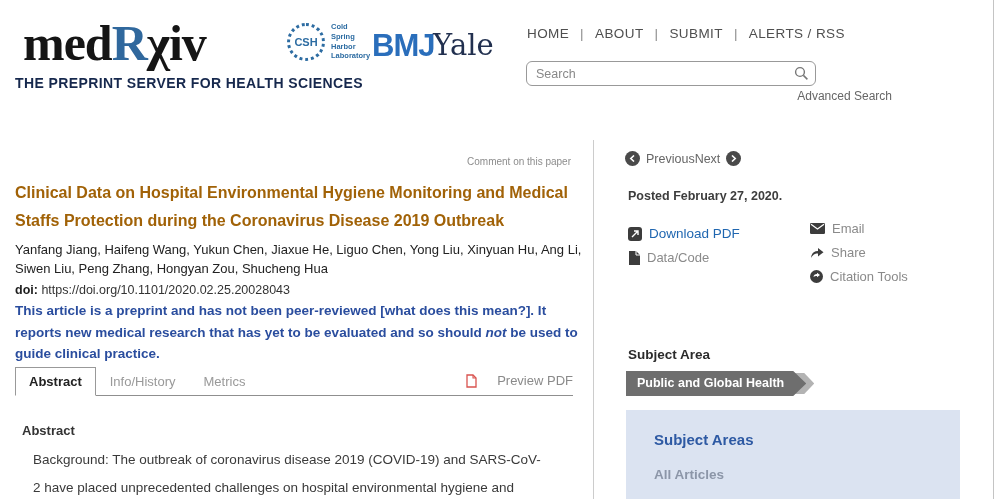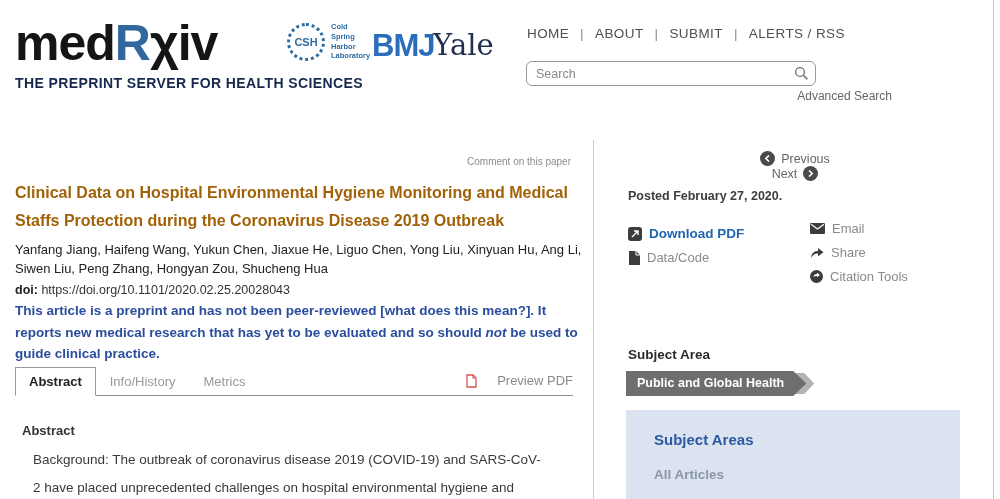--- a/index.html
+++ b/index.html
@@ -2,21 +2,21 @@
 <html><head>
 <meta charset="utf-8">
 <style>
   * { margin:0; padding:0; box-sizing:border-box; }
   html,body { background:#fff; }
   body { font-family:"Liberation Sans", sans-serif; }
   #page { position:relative; width:1000px; height:499px; background:#fff; overflow:hidden; }
 
   
   .logo-block { position:absolute; left:15px; top:16px; }
-  .logo-word { font-family:Liberation Sans, sans-serif; font-weight:700; font-size:50px; line-height:1.1; color:#151515; letter-spacing:-1px; }
+  .logo-word { font-family:Liberation Serif, serif; font-weight:700; font-size:50px; line-height:1.1; color:#151515; letter-spacing:-1px;margin-left:8px; }
   .logo-word .r-blue { color:#30689d; }
   .logo-tagline { margin-top:4px; font-size:14px; font-weight:700; color:#16284d; letter-spacing:0.4px; }
 
   .csh-block { position:absolute; left:287px; top:22px; display:flex; align-items:center; }
   .csh-circle { width:38px; height:38px; border:3px dotted #2d6ca2; border-radius:50%; display:flex; align-items:center; justify-content:center; font-size:11px; font-weight:700; color:#2d6ca2; }
   .csh-name { margin-left:6px; font-size:7.5px; font-weight:700; color:#2d6ca2; line-height:1.3; }
   .bmj-logo { position:absolute; left:372px; top:28px; font-size:31px; font-weight:800; color:#2a6ebb; letter-spacing:-1px; }
   .yale-logo { position:absolute; left:433px; top:28px; font-family:"DejaVu Serif", serif; font-size:29px; font-weight:500; color:#22304f; }
 
   .top-nav { position:absolute; left:527px; top:26px; display:flex; align-items:center; font-size:13.5px; color:#4f4f4f; letter-spacing:0.4px; }
@@ -44,29 +44,29 @@
 
   .tab-row { position:absolute; left:15px; top:367px; width:558px; height:29px; display:flex; align-items:flex-end; border-bottom:1px solid #8f8f8f; }
   .tab { font-size:13px; color:#999; padding:6px 14px; cursor:pointer; }
   .tab.active { border:1px solid #999; border-bottom:1px solid #fff; margin-bottom:-1px; background:#fff; color:#222; font-weight:700; padding:6px 13px; }
   .preview-pdf { margin-left:auto; display:flex; align-items:center; gap:20px; font-size:13px; color:#8a8a8a; padding-bottom:7px; cursor:pointer; }
 
   .abstract-heading { position:absolute; left:22px; top:423px; font-size:13px; font-weight:700; color:#333; }
   .abstract-text { position:absolute; left:33px; top:446px; width:508px; font-size:13.5px; color:#3a3a3a; line-height:2.05; }
 
   
-  .pager { position:absolute; left:625px; top:151px; width:340px; display:flex; justify-content:space-between; align-items:center; font-size:12.5px; color:#666;flex-direction:column; }
+  .pager { position:absolute; left:625px; top:151px; width:340px; display:flex; align-items:center; font-size:12.5px; color:#666; }
   .pager a { display:flex; align-items:center; gap:6px; cursor:pointer; color:#666; text-decoration:none; }
   .circle-icon { width:15px; height:15px; border-radius:50%; background:#4a4a4a; color:#fff; display:inline-flex; align-items:center; justify-content:center; font-size:9px; font-weight:700; line-height:1; }
   .posted-date { position:absolute; left:628px; top:189px; font-size:12.5px; font-weight:600; color:#3d3d3d; }
 
   .actions-left { position:absolute; left:628px; top:226px; }
   .actions-right { position:absolute; left:810px; top:221px; }
   .action-row { display:flex; align-items:center; gap:7px; margin-bottom:9px; font-size:13px; color:#8a8a8a; cursor:pointer; }
-  .action-row.primary { font-size:13.5px; font-weight:700; color:#1f66b0; }
+  .action-row.primary { font-size:13.5px; font-weight:400; color:#1f66b0; }
   .sq-icon { width:14px; height:14px; background:#3c3c3c; border-radius:3px; color:#fff; display:inline-flex; align-items:center; justify-content:center; font-size:9px; }
 
   .subject-area-heading { position:absolute; left:628px; top:347px; font-size:13.5px; font-weight:700; color:#2b2b2b; }
   .subject-tag { position:absolute; left:626px; top:371px; height:25px; }
   .subject-tag .tag-body { position:relative; z-index:2; height:25px; line-height:25px; padding:0 22px 0 11px; background:#6e6e6e; color:#fff; font-weight:700; font-size:12.5px; clip-path:polygon(0 0, calc(100% - 13px) 0, 100% 50%, calc(100% - 13px) 100%, 0 100%); cursor:pointer; }
   .subject-tag .tag-chevron { position:absolute; right:-8px; top:2px; z-index:1; width:20px; height:21px; background:#b3b3b3; clip-path:polygon(0 0, calc(100% - 10px) 0, 100% 50%, calc(100% - 10px) 100%, 0 100%); }
 
   .subject-panel { position:absolute; left:626px; top:410px; width:334px; height:120px; background:#dbe3f1; }
   .subject-panel .panel-heading { margin:21px 0 0 28px; font-size:15px; font-weight:700; color:#2d59a3; cursor:pointer; }
   .subject-panel .panel-link { margin:19px 0 0 28px; font-size:13.5px; font-weight:700; color:#8c96a8; cursor:pointer; }

